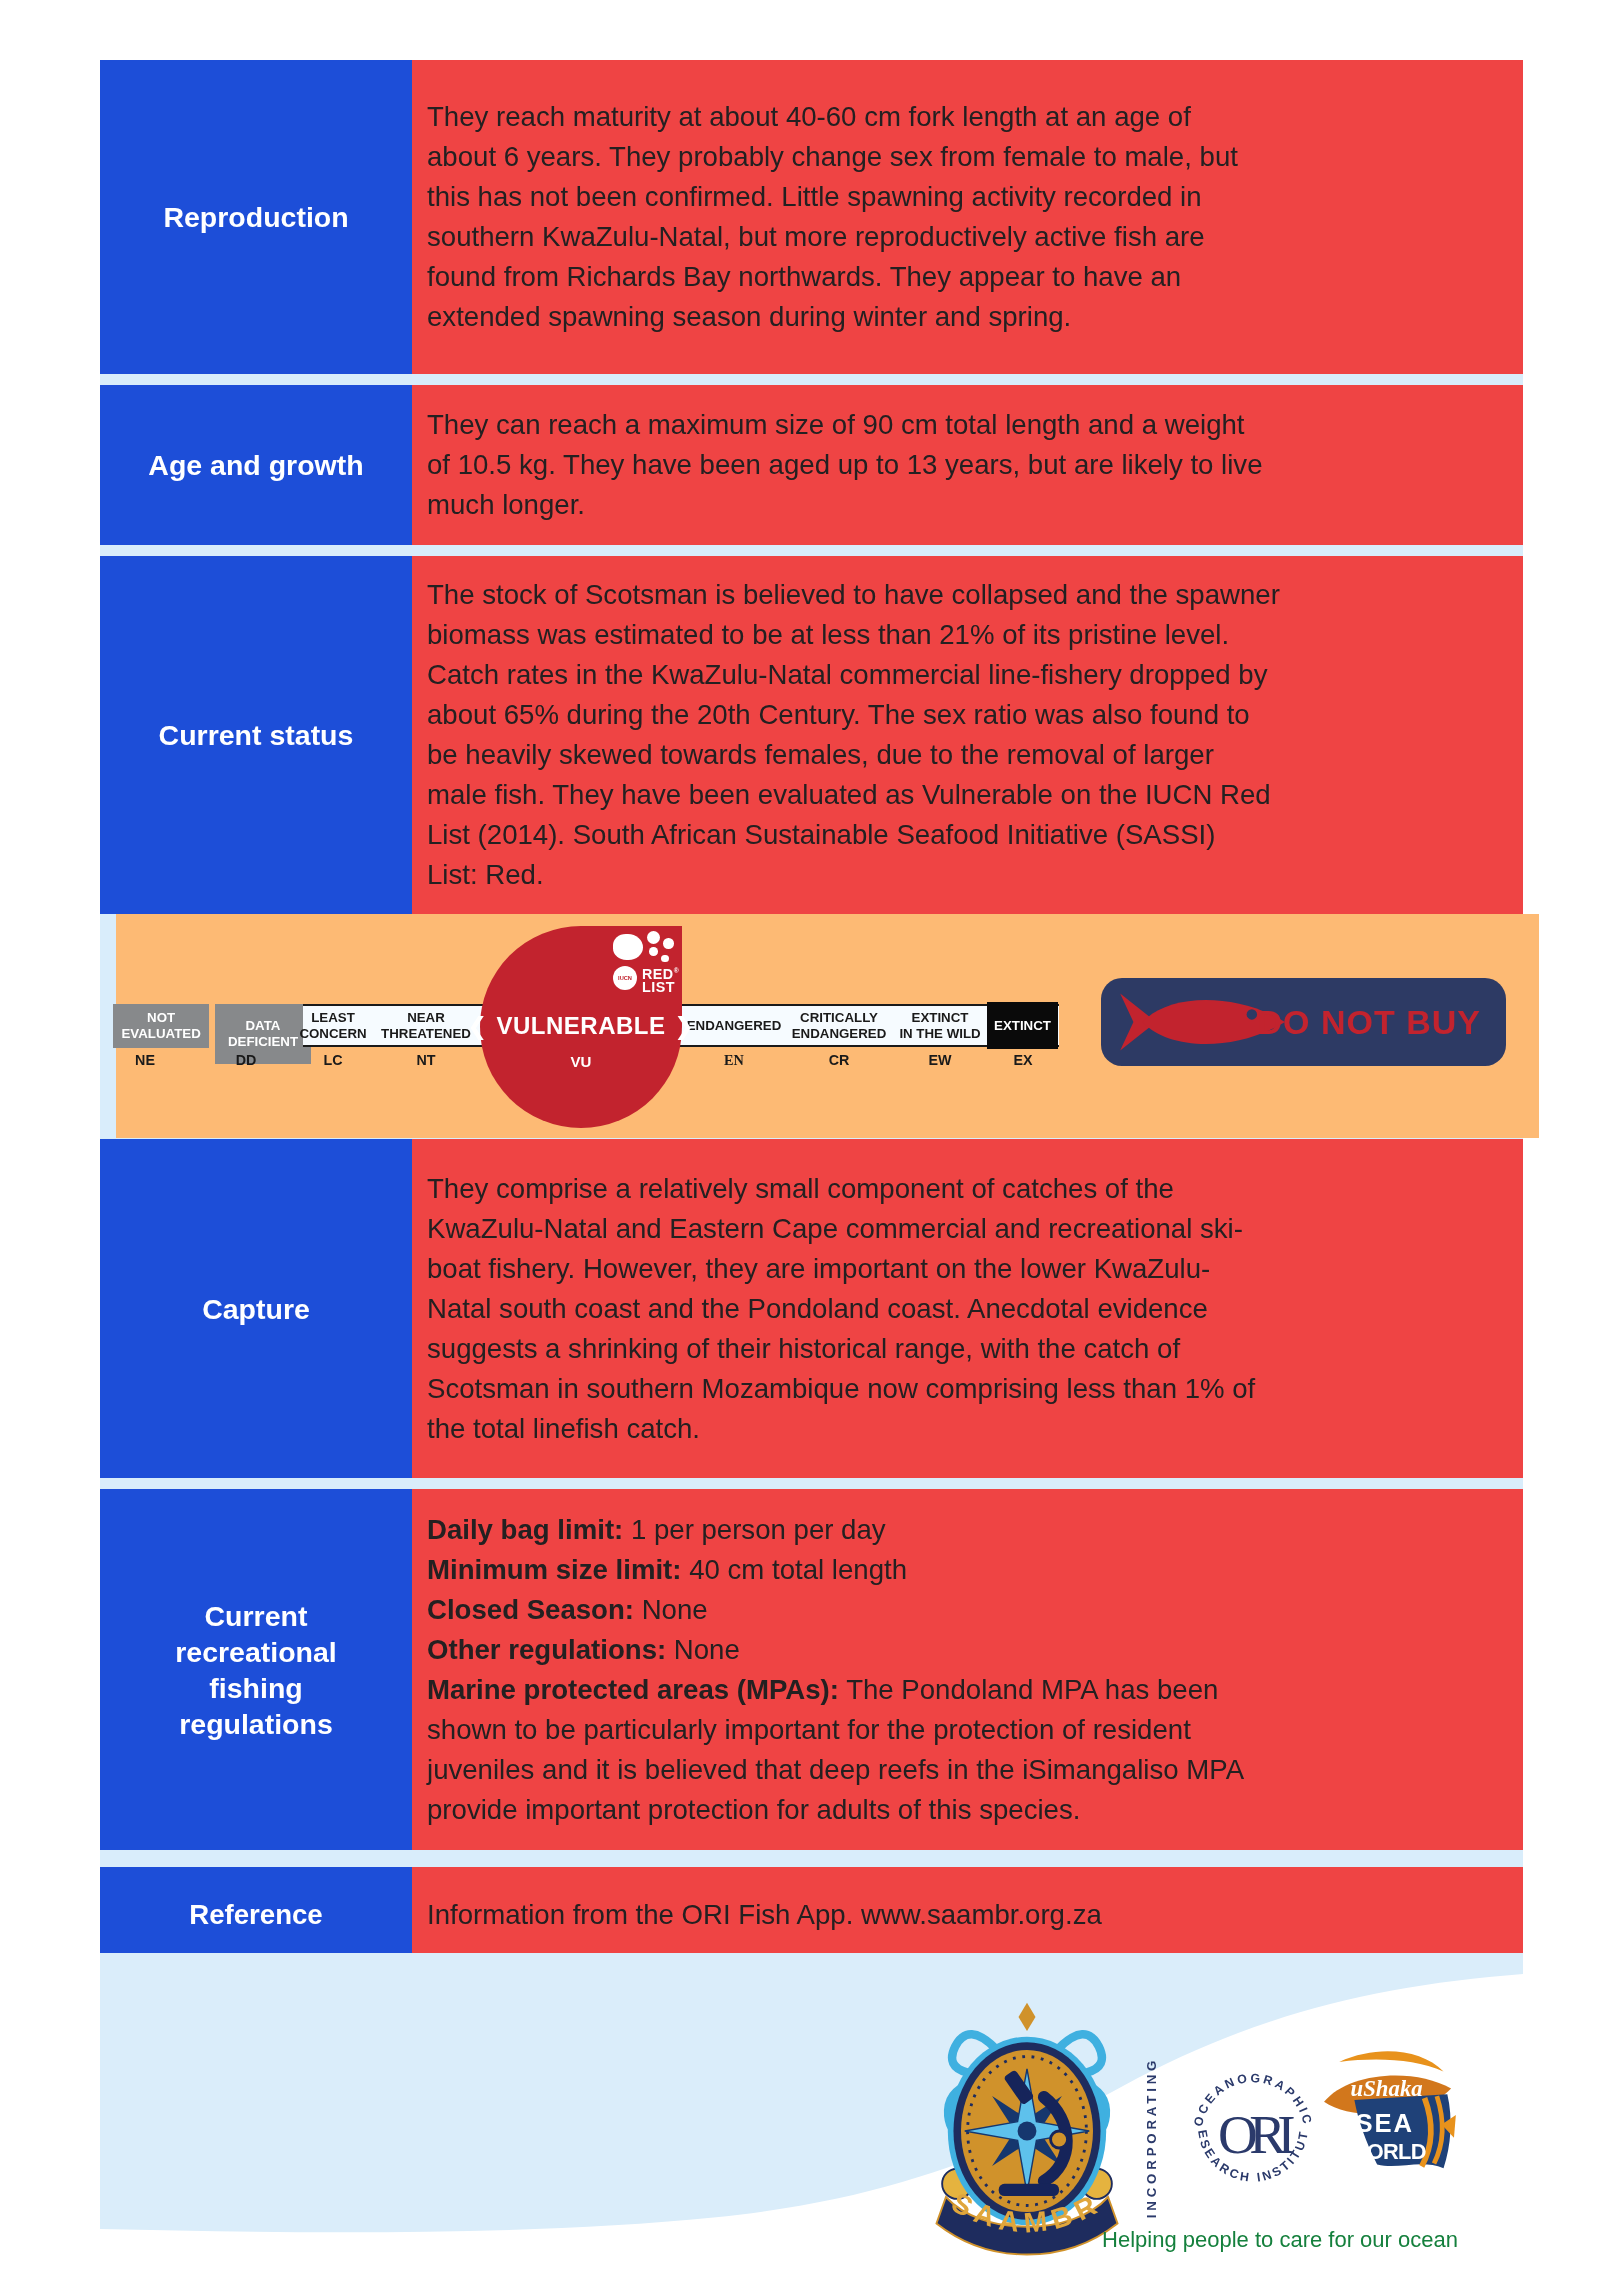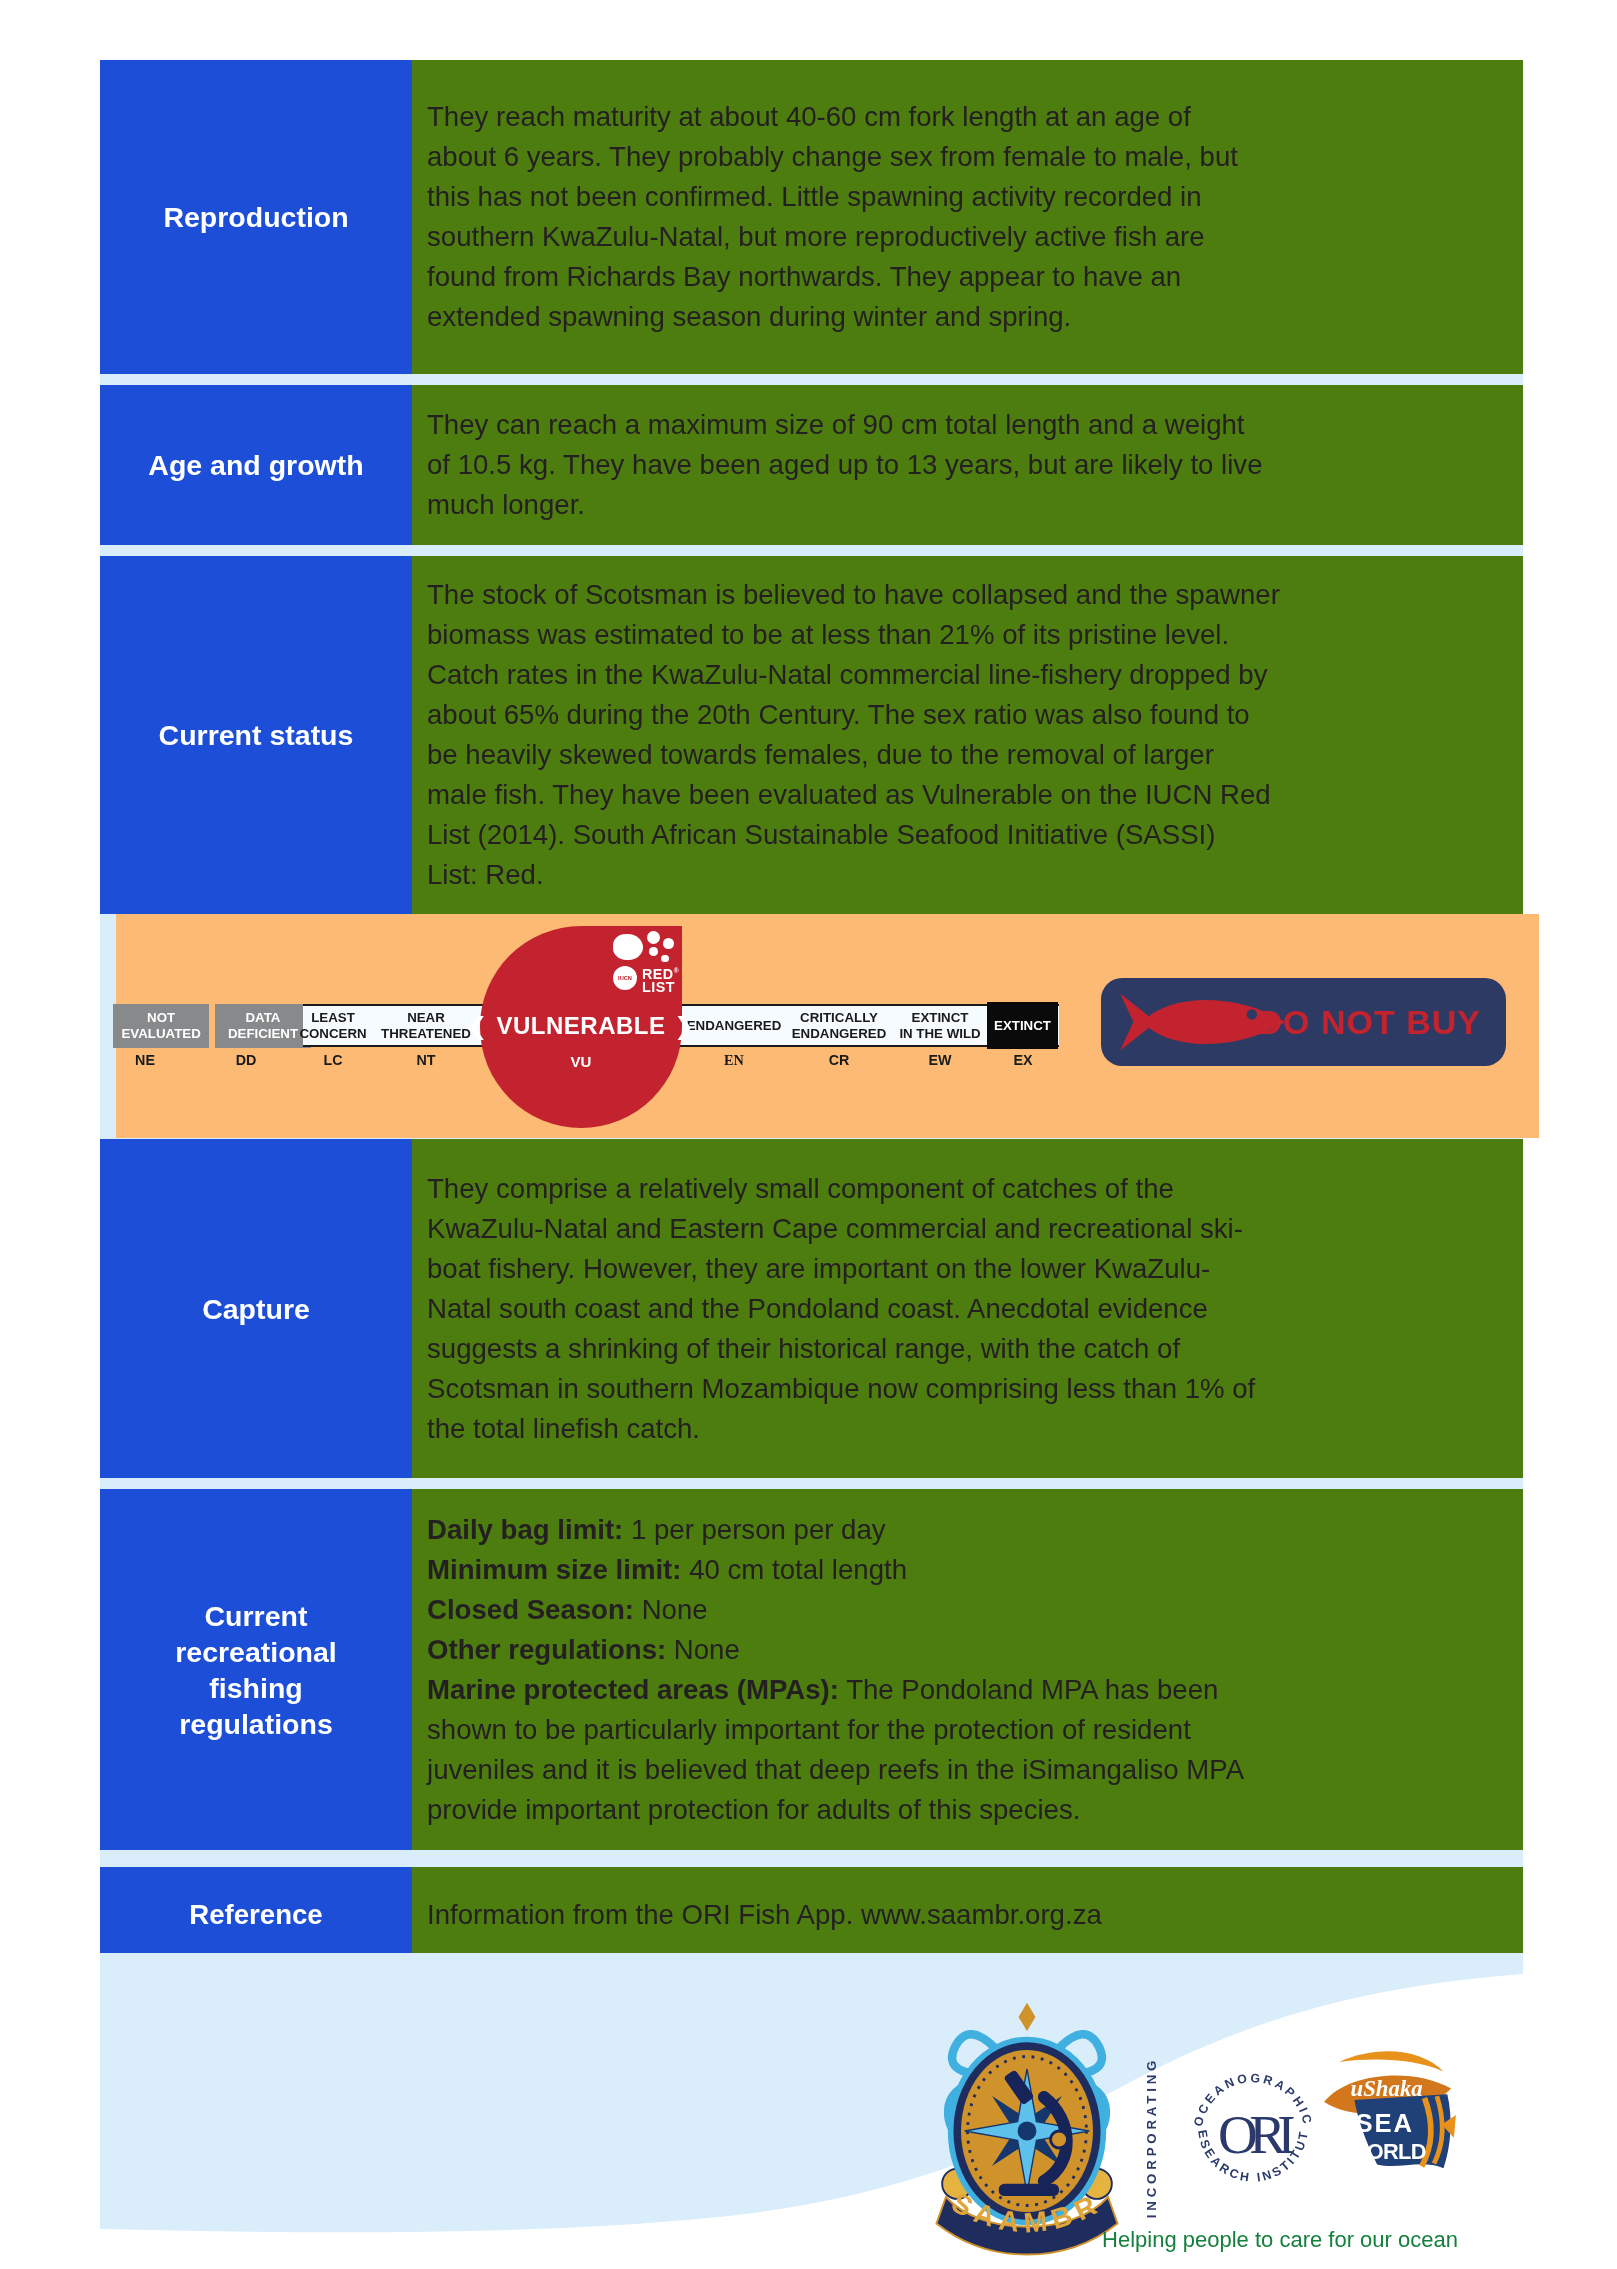--- a/index.html
+++ b/index.html
@@ -4,21 +4,21 @@
 <style>
   html,body{margin:0;padding:0;background:#ffffff;}
   #page{position:relative;width:1618px;height:2269px;background:#ffffff;overflow:hidden;
         font-family:"Liberation Sans","DejaVu Sans",sans-serif;}
   
   #table-wrap{position:absolute;left:100px;top:60px;width:1423px;height:1893px;background:#d9edfb;}
   .row{position:absolute;left:0;width:1423px;}
   .label-cell{position:absolute;left:0;top:0;width:312px;height:100%;background:#1d4ed8;
               display:flex;align-items:center;justify-content:center;text-align:center;
               color:#ffffff;font-weight:bold;font-size:28.5px;line-height:36px;white-space:pre-line;}
-  .content-cell{position:absolute;left:312px;top:0;width:1111px;height:100%;background:#4d7c0f;
+  .content-cell{position:absolute;left:312px;top:0;width:1111px;height:100%;background:#ef4444;
               display:flex;align-items:center;}
   .body-text{padding-left:15px;padding-right:9.5px;color:#242021;font-size:27.6px;line-height:40px;
               white-space:pre-line;}
   .reg-item{color:#242021;font-size:27.6px;line-height:40px;white-space:pre-line;}
   .reg-item b{font-weight:bold;}
   
   #band{position:absolute;left:16px;top:854px;width:1423px;height:224px;background:#fdba74;}
   .scale-el{position:absolute;}
   .gray-box{background:#87898b;color:#ffffff;font-weight:bold;font-size:13.3px;line-height:16px;
             display:flex;align-items:center;justify-content:center;text-align:center;white-space:pre-line;}
@@ -98,21 +98,21 @@
 male fish. They have been evaluated as Vulnerable on the IUCN Red
 List (2014). South African Sustainable Seafood Initiative (SASSI)
 List: Red.</div>
       </div>
     </div>
 
     <div id="band">
 
       <div class="gray-box scale-el" style="left:-2.9px;top:90px;width:96px;height:44px;">NOT
 EVALUATED</div>
-      <div class="gray-box scale-el" style="left:99px;top:90px;width:96px;height:44px;">DATA
+      <div class="gray-box scale-el" style="left:99px;top:90px;width:96px;height:60px;">DATA
 DEFICIENT</div>
     </div>
 
     <div id="strip"></div>
     <div class="strip-label" style="left:233px;">LEAST
 CONCERN</div>
     <div class="strip-label" style="left:326px;">NEAR
 THREATENED</div>
     <div class="strip-label" style="left:634px;">ENDANGERED</div>
     <div class="strip-label" style="left:739px;">CRITICALLY

